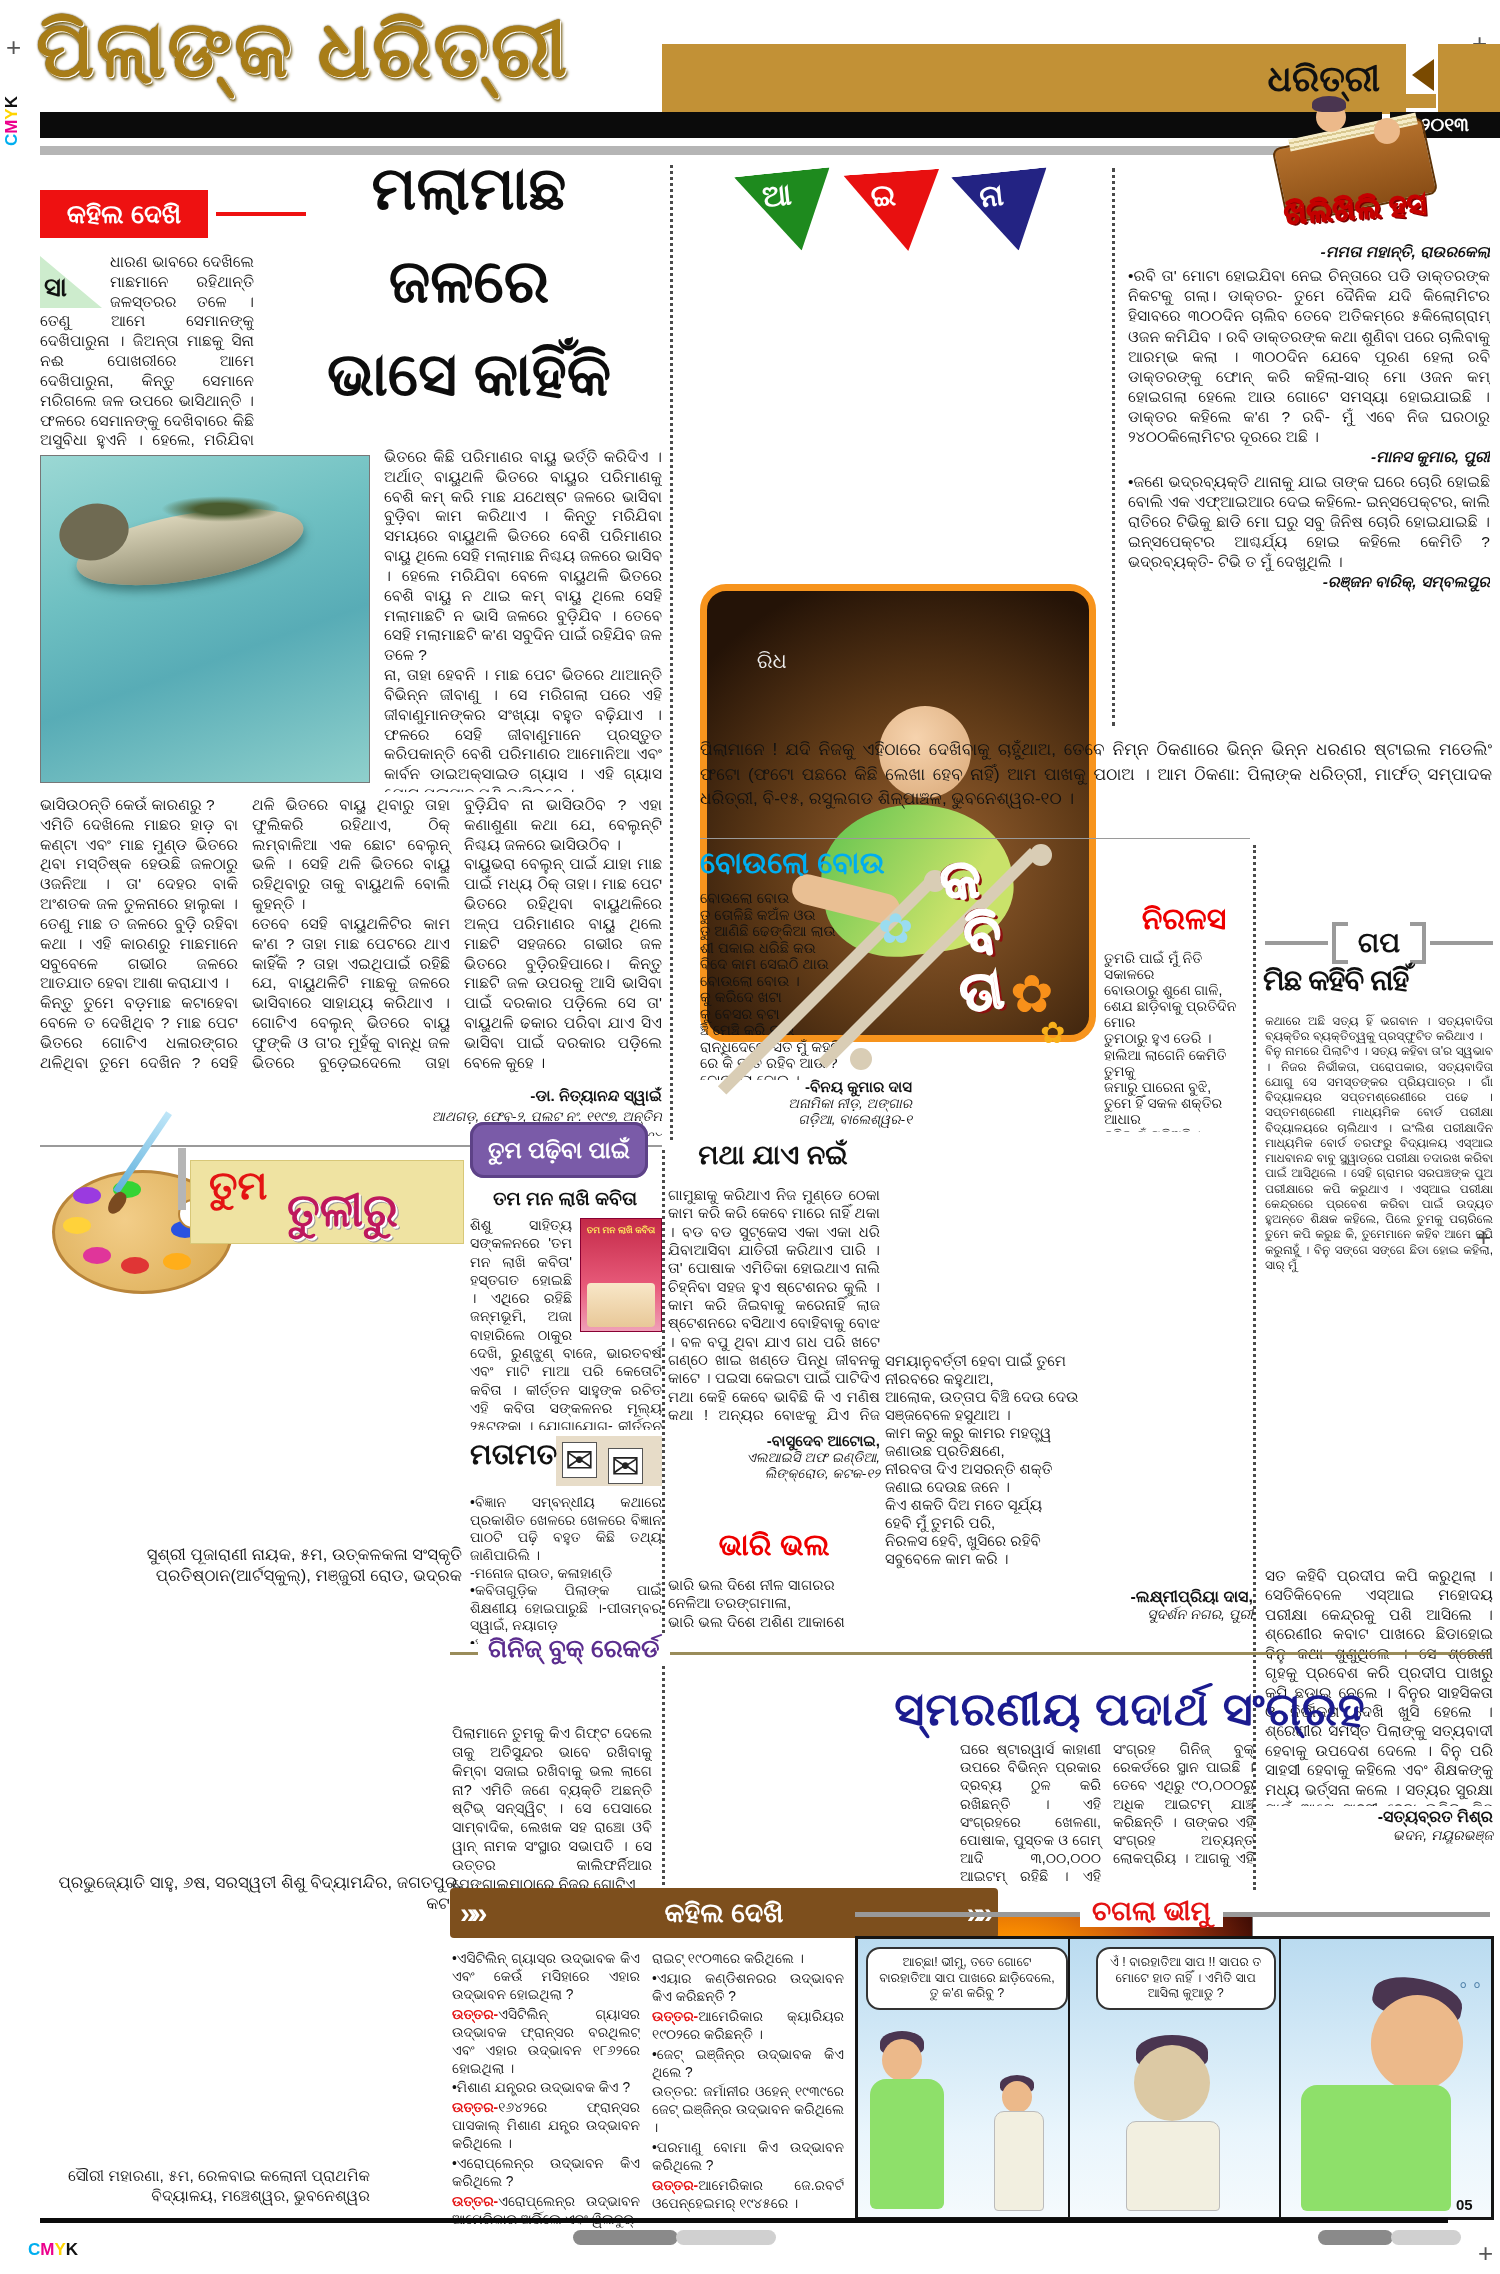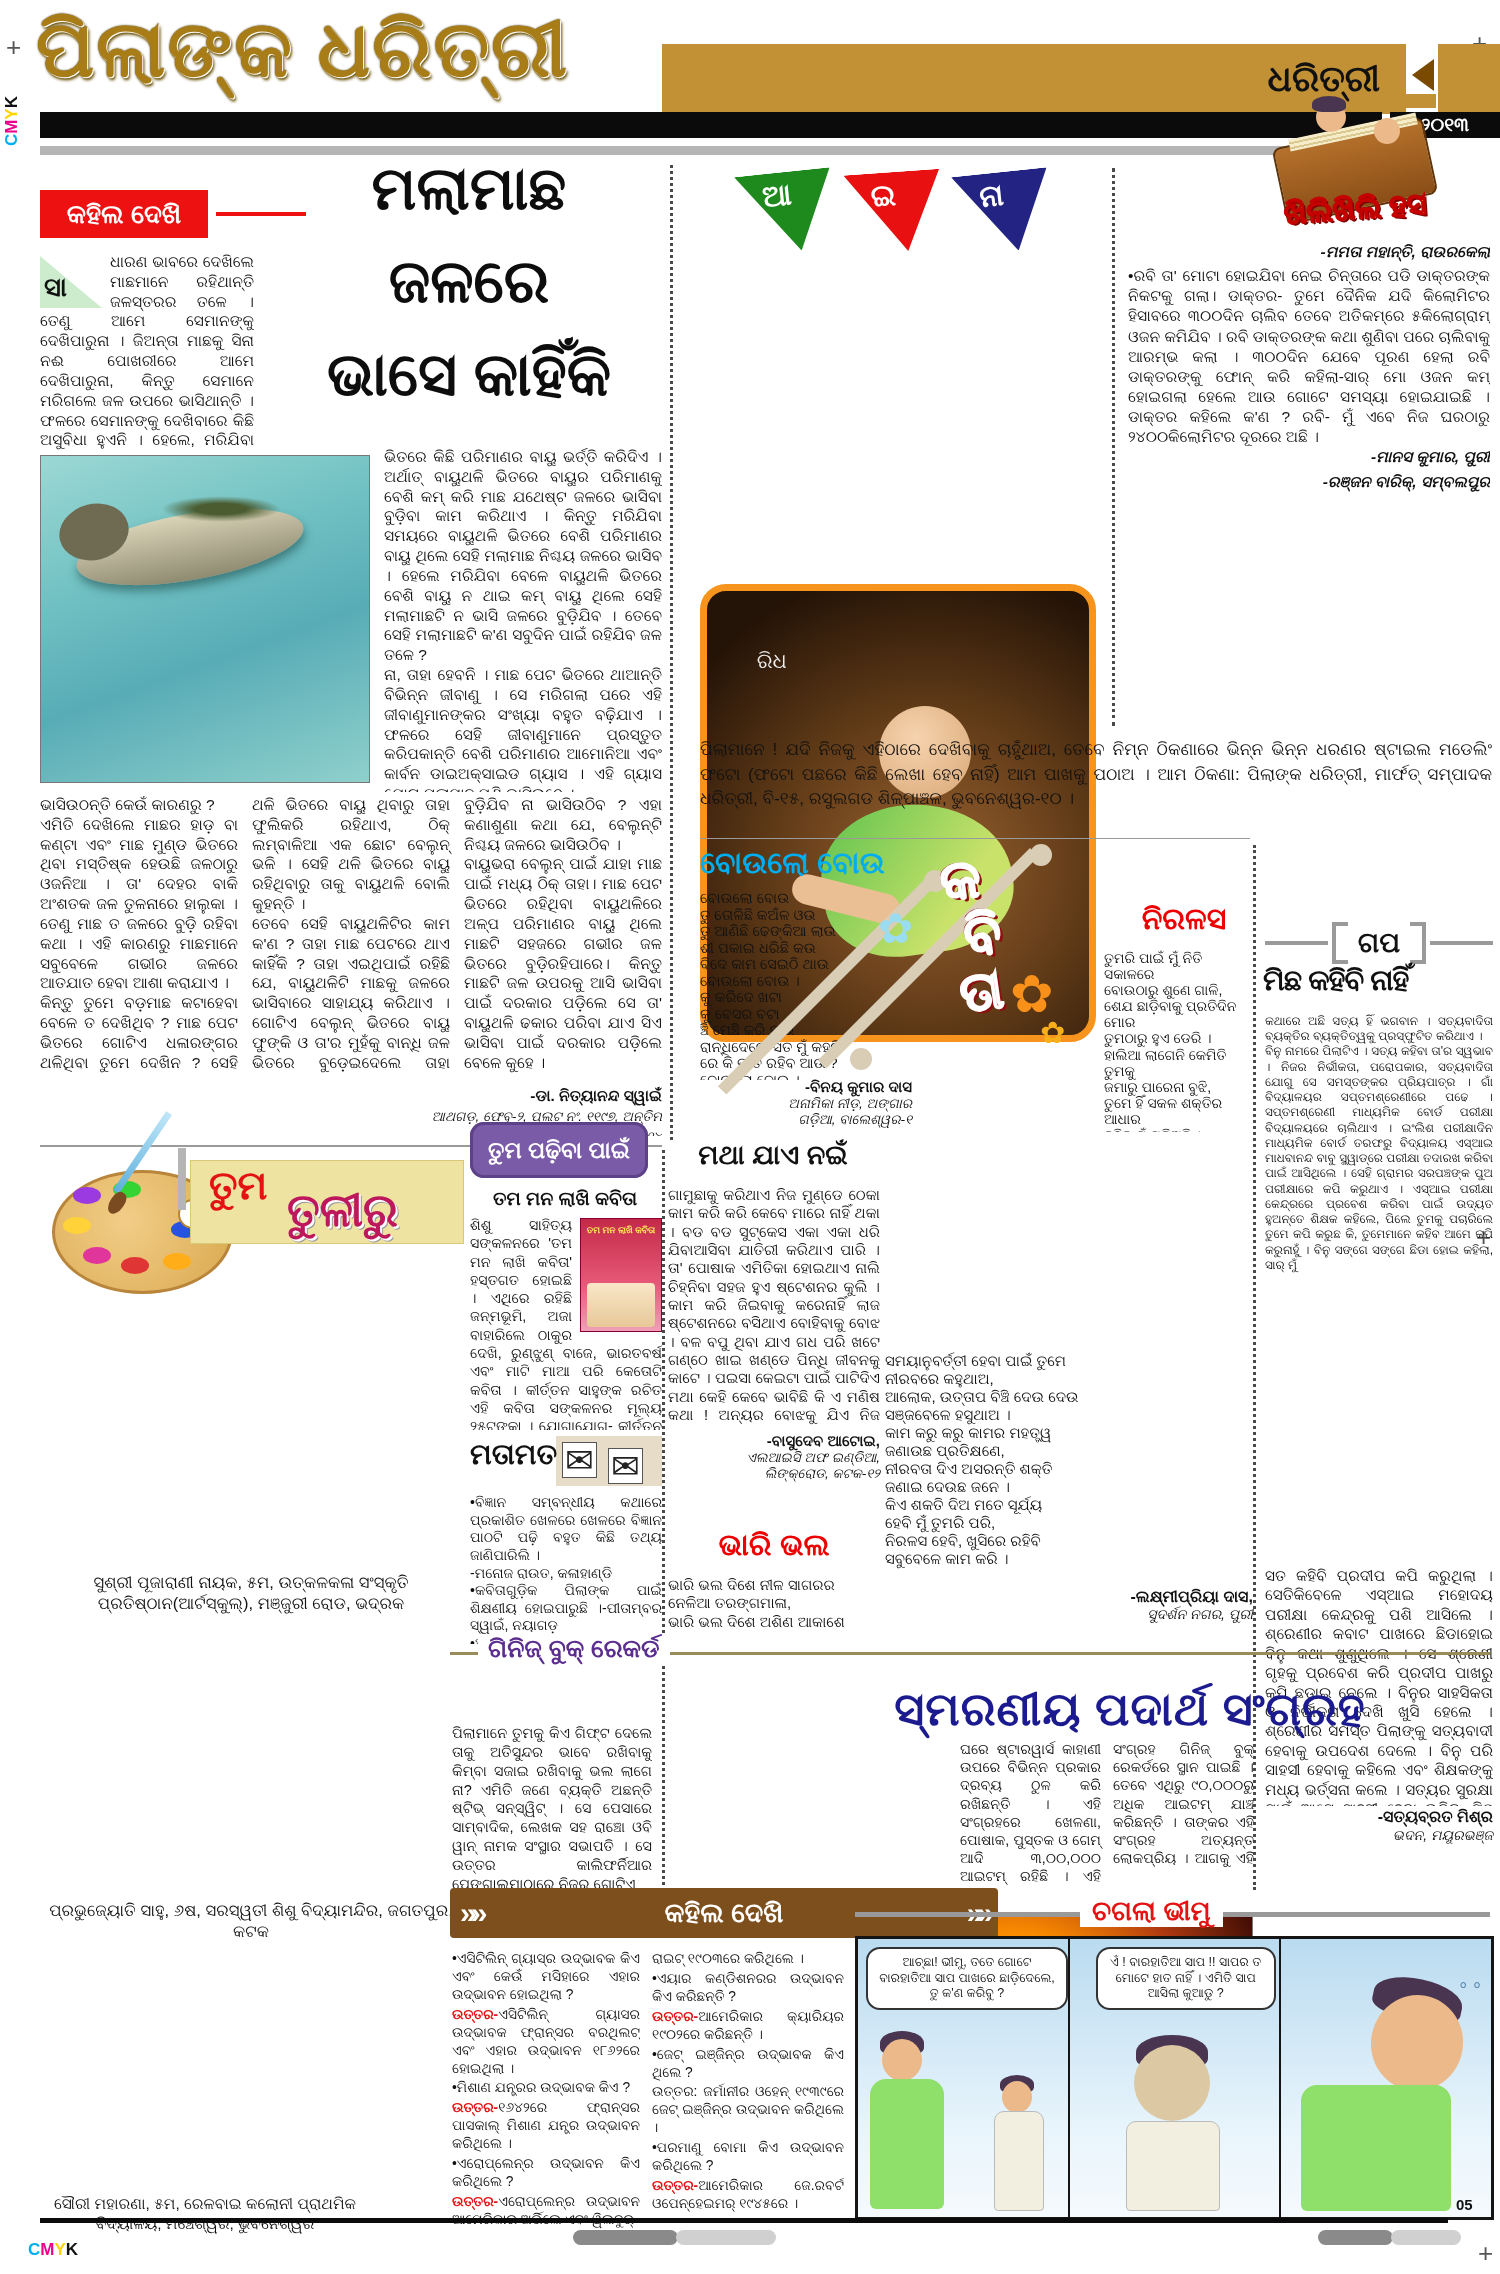--- a/index.html
+++ b/index.html
@@ -79,21 +79,21 @@
   
   .palette{width:175px;height:118px;border-radius:50%;background:radial-gradient(circle at 40% 40%,#f2cd88,#d9a84e);
      border:3px solid #b9853a;position:relative;}
   .blob{position:absolute;width:28px;height:17px;border-radius:50%;}
   .thumb{position:absolute;right:22px;top:26px;width:26px;height:26px;border-radius:50%;background:#fff;border:2px solid #b9853a;}
   .brush{position:absolute;left:84px;top:-68px;width:7px;height:95px;background:linear-gradient(#bfe6f8,#5fb0dc);transform:rotate(34deg);}
   .brush-tip{position:absolute;left:55px;top:18px;width:14px;height:24px;border-radius:50% 50% 60% 60%;background:#7a4a20;transform:rotate(34deg);}
   .tul-banner{background:#efe3a2;border:1px solid #d8c878;}
   .tul-red{color:#e41313;font-size:40px;font-weight:bold;}
   .tul-black{color:#be185d;font-size:46px;font-weight:bold;text-shadow:2px 2px 0 #fff,3px 3px 0 #999;}
-  .capt{font-size:16.5px;text-align:center;line-height:1.3;margin-top:28px;}
+  .capt{font-size:16.5px;text-align:right;line-height:1.3;}
   
   .gin-line{background:#9a8c5a;height:3px;}
   .gin-head{color:#5b2d8e;font-weight:bold;font-size:25px;background:#fff;padding:0 10px;}
   .gin-big{font-size:46px;letter-spacing:1px;}
   
   .qbanner{background:#7d4f1d;color:#fff;display:flex;align-items:center;border-radius:4px;}
   .chev{color:#fff;font-size:30px;font-weight:bold;letter-spacing:-6px;padding:0 10px;}
   .qlabel{flex:1;text-align:center;font-size:27px;font-weight:bold;}
   .qa-txt{font-size:13.8px;line-height:1.3;}
   .ans-label{color:#e41313;font-weight:bold;}
@@ -280,20 +280,21 @@
     <div class="book-page" style="left:20px;top:30px;"></div>
     <div class="head-c" style="left:48px;top:6px;width:30px;height:30px;"></div>
     <div class="hair" style="left:44px;top:0px;width:34px;height:16px;"></div>
     <div class="head-c" style="left:106px;top:22px;width:26px;height:26px;"></div>
     <div class="abs khil" style="left:16px;top:96px;"><span>ଖିଲିଖିଲି ହସ</span></div>
   </div>
   <div class="abs body-txt just ovh" style="left:1128px;top:242px;width:362px;height:680px;font-size:15.5px;line-height:1.3;">
     <p class="rt addr" style="margin:0 0 4px 0;font-weight:bold;">-ମମତା ମହାନ୍ତି, ରାଉରକେଲା</p>
     <p style="margin:0;">•ରବି ତା' ମୋଟା ହୋଇଯିବା ନେଇ ଚିନ୍ତାରେ ପଡି ଡାକ୍ତରଙ୍କ ନିକଟକୁ ଗଲା। ଡାକ୍ତର- ତୁମେ ଦୈନିକ ଯଦି କିଲୋମିଟର ହିସାବରେ ୩୦୦ଦିନ ଚାଲିବ ତେବେ ଅତିକମ୍‌ରେ ୫କିଲୋଗ୍ରାମ୍ ଓଜନ କମିଯିବ । ରବି ଡାକ୍ତରଙ୍କ କଥା ଶୁଣିବା ପରେ ଚାଲିବାକୁ ଆରମ୍ଭ କଲା । ୩୦୦ଦିନ ଯେବେ ପୂରଣ ହେଲା ରବି ଡାକ୍ତରଙ୍କୁ ଫୋନ୍ କରି କହିଲା-ସାର୍ ମୋ ଓଜନ କମ୍ ହୋଇଗଲା ହେଲେ ଆଉ ଗୋଟେ ସମସ୍ୟା ହୋଇଯାଇଛି । ଡାକ୍ତର କହିଲେ କ'ଣ ? ରବି- ମୁଁ ଏବେ ନିଜ ଘରଠାରୁ ୨୪୦୦କିଲୋମିଟର ଦୂରରେ ଅଛି ।</p>
     <p class="rt addr" style="margin:0 0 4px 0;font-weight:bold;">-ମାନସ କୁମାର, ପୁରୀ</p>
+    <p style="margin:0;">•ଜଣେ ଭଦ୍ରବ୍ୟକ୍ତି ଥାନାକୁ ଯାଇ ତାଙ୍କ ଘରେ ଚୋରି ହୋଇଛି ବୋଲି ଏକ ଏଫ୍‌ଆଇଆର ଦେଇ କହିଲେ- ଇନ୍‌ସପେକ୍ଟର, କାଲି ରାତିରେ ଟିଭିକୁ ଛାଡି ମୋ ଘରୁ ସବୁ ଜିନିଷ ଚୋରି ହୋଇଯାଇଛି । ଇନ୍‌ସପେକ୍ଟର ଆଶ୍ଚର୍ଯ୍ୟ ହୋଇ କହିଲେ କେମିତି ? ଭଦ୍ରବ୍ୟକ୍ତି- ଟିଭି ତ ମୁଁ ଦେଖୁଥିଲି ।</p>
     <p class="rt addr" style="margin:0;font-weight:bold;">-ରଞ୍ଜନ ବାରିକ୍, ସମ୍ବଲପୁର</p>
   </div>
 
   <div class="abs" style="left:1265px;top:922px;width:228px;display:flex;align-items:center;gap:4px;">
     <div class="gapa-line"></div>
       <div class="gapa-brk brk-l"></div>
     <div style="font-size:28px;font-weight:bold;padding:0 6px;">ଗପ</div>
     <div class="gapa-brk brk-r"></div>
       <div class="gapa-line"></div>
   </div>

